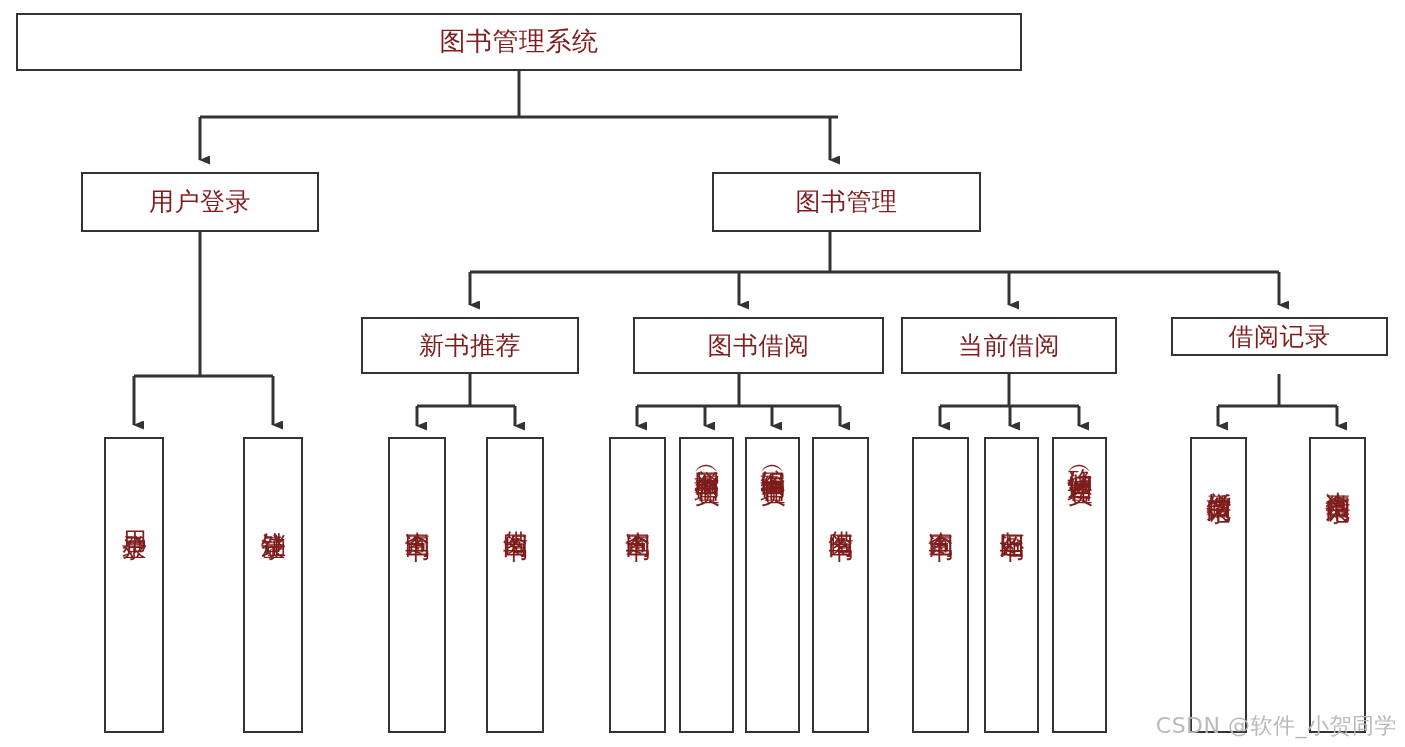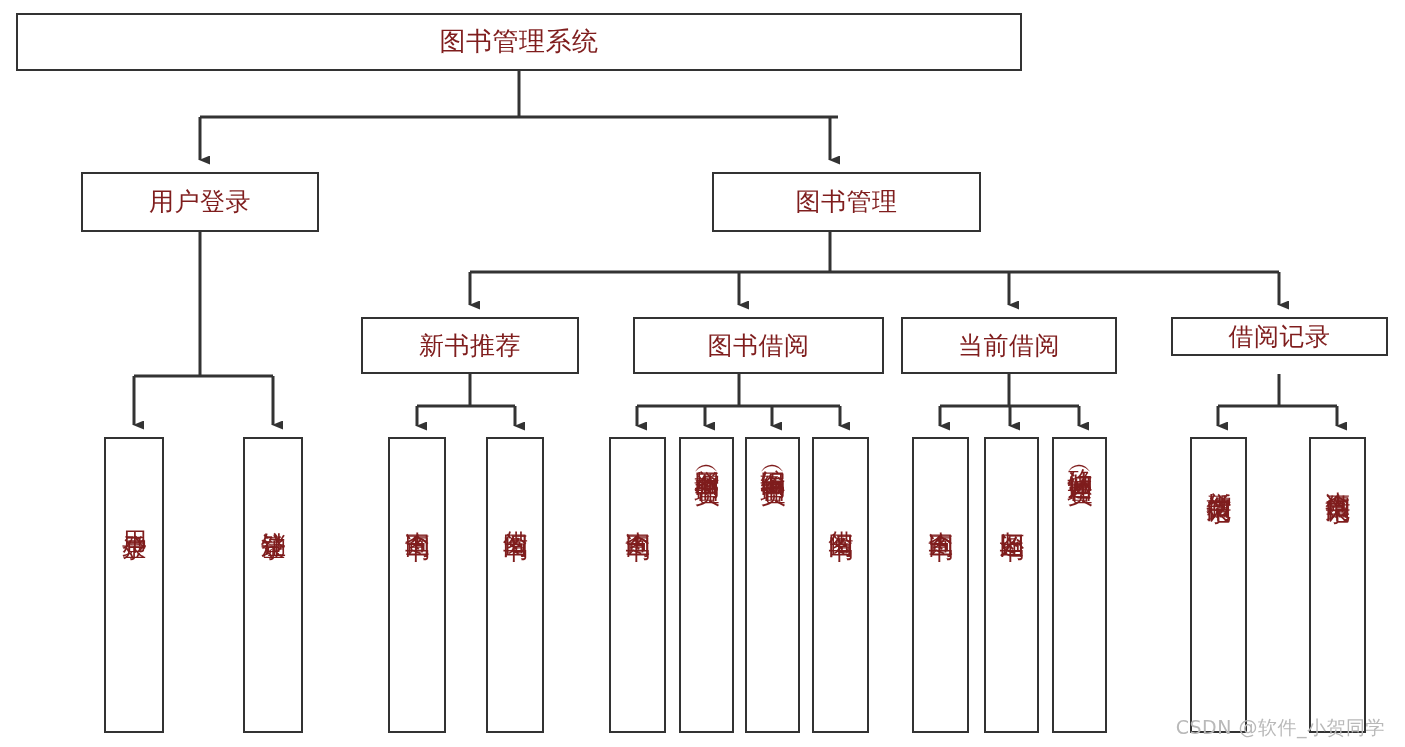--- a/index.html
+++ b/index.html
@@ -56,23 +56,23 @@
     text-orientation: upright;
     font-size: 25px;
     letter-spacing: 2px;
     white-space: nowrap;
   }
   .node.root .label {
     font-size: 26px;
   }
   #watermark {
     position: absolute;
-    right: 20px;
+    right: 8px;
     bottom: 6px;
-    font-size: 19px;
+    font-size: 22px;
     color: #b9b9b9;
     letter-spacing: 0.5px;
     white-space: nowrap;
     margin-left: 9px;
   }
 </style>
 </head>
 <body>
 
 <div id="diagram-root">

